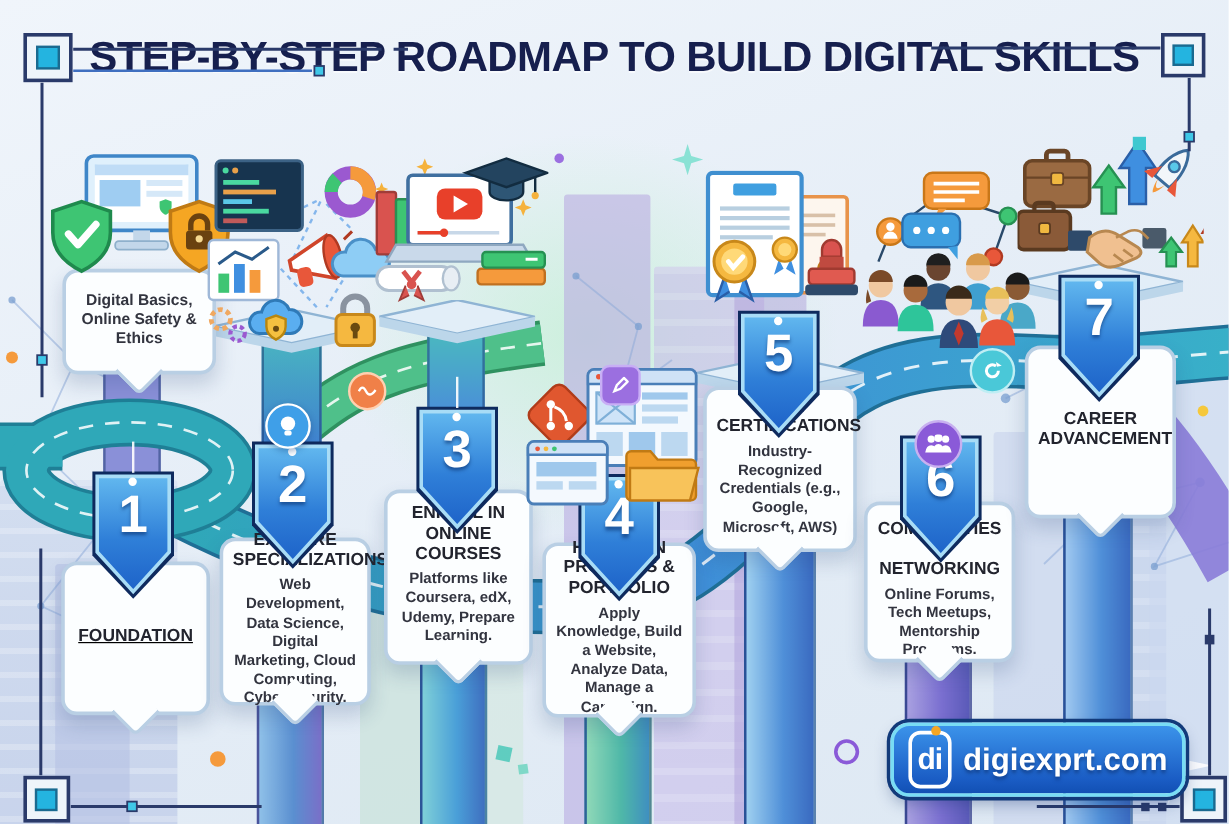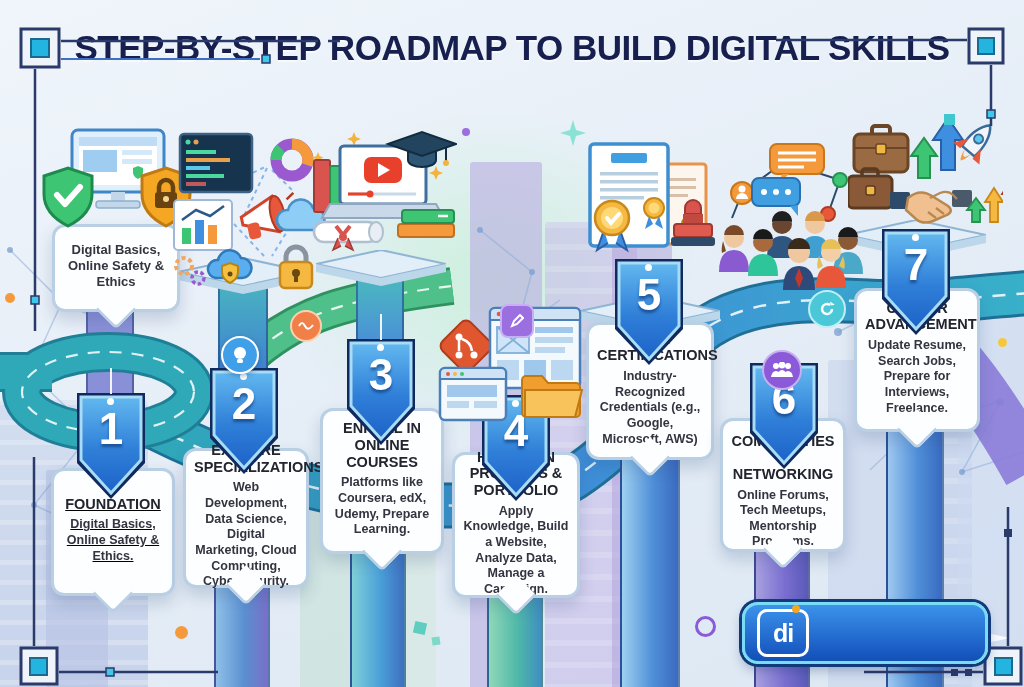--- a/index.html
+++ b/index.html
@@ -205,21 +205,20 @@
       <polygon points="70,0 140,15 70,30 0,15" fill="#e2eef8" stroke="#8fb4d4" stroke-width="2"></polygon>
       <path d="M0 15 L70 30 L140 15 V23 L70 38 L0 23 Z" fill="#bcd6ea"></path>
     </svg>
 
   <div class="card" style="left:52px;top:224px;width:128px;height:88px;">
     <div class="card-desc" style="font-size:13px;">Digital Basics, Online Safety &amp; Ethics</div>
   </div>
 
   <div class="card" style="left:51px;top:468px;width:124px;height:128px;text-decoration:underline;">
     <div class="card-title">FOUNDATION</div>
-    <div class="card-desc">Digital Basics, Online Safety &amp; Ethics.</div>
   </div>
   <div class="card" style="left:183px;top:448px;width:126px;height:140px;">
     <div class="card-title">EXPLORE SPECIALIZATIONS</div>
     <div class="card-desc">Web Development, Data Science, Digital Marketing, Cloud Computing, Cybersecurity.</div>
   </div>
   <div class="card" style="left:320px;top:408px;width:124px;height:146px;">
     <div class="card-title">ENROLL IN ONLINE COURSES</div>
     <div class="card-desc">Platforms like Coursera, edX, Udemy, Prepare Learning.</div>
   </div>
   <div class="card" style="left:452px;top:452px;width:128px;height:146px;">
@@ -229,21 +228,20 @@
   <div class="card" style="left:586px;top:322px;width:128px;height:138px;">
     <div class="card-title">EARN CERTIFICATIONS</div>
     <div class="card-desc">Industry-Recognized Credentials (e.g., Google, Microsoft, AWS)</div>
   </div>
   <div class="card" style="left:720px;top:418px;width:126px;height:134px;">
     <div class="card-title">JOIN COMMUNITIES &amp; NETWORKING</div>
     <div class="card-desc">Online Forums, Tech Meetups, Mentorship Programs.</div>
   </div>
   <div class="card" style="left:854px;top:288px;width:126px;height:144px;">
     <div class="card-title">CAREER ADVANCEMENT</div>
-    <div class="card-desc">Update Resume, Search Jobs, Prepare for Interviews, Freelance.</div>
   </div>
 
   <div class="banner" style="left:74px;top:390px;">
     <svg width="74" height="112">
         <path d="M3 3 H71 V73 L37 109 L3 73 Z" fill="#0e2a5e"></path>
         <path d="M7 7 H67 V70 L37 103 L7 70 Z" fill="url(#bgrad)" stroke="#a8dcf6" stroke-width="3"></path>
       </svg>
     <div class="banner-stem"></div>
       <div class="banner-dot"></div>
     <div class="banner-num">1</div>
@@ -634,15 +632,16 @@
   </svg>
   <svg class="sparkle" style="left:560px;top:120px;" width="26" height="26" viewBox="0 0 26 26">
     <path d="M13 0 l3 10 l10 3 l-10 3 l-3 10 l-3 -10 l-10 -3 l10 -3 z" fill="#7fe0d0" opacity=".9"></path>
   </svg>
 
   <div class="logo">
     <div class="logo-mono">
       <span>di</span>
       <span class="logo-mono-dot"></span>
     </div>
+    <div class="logo-text">digiexprt.com</div>
   </div>
 
 </div>
 
 </body></html>

